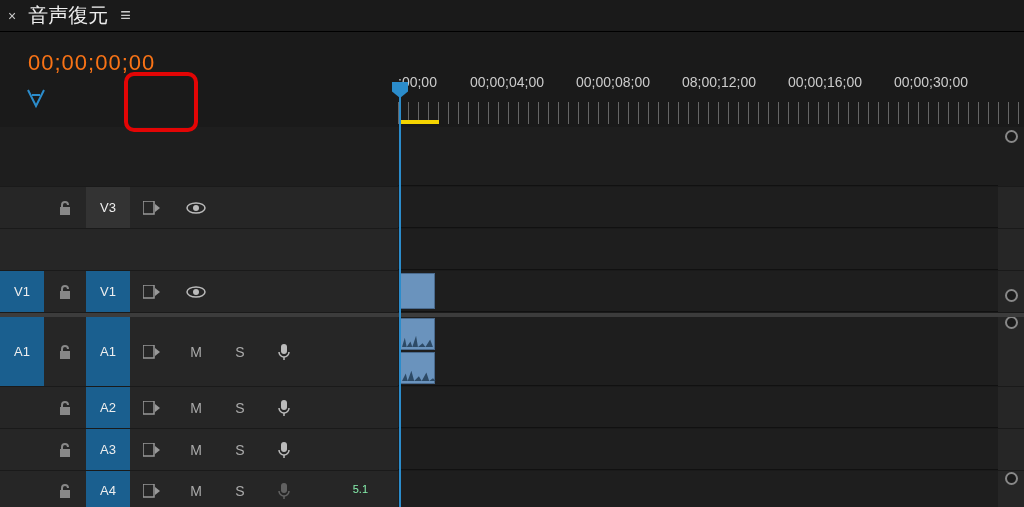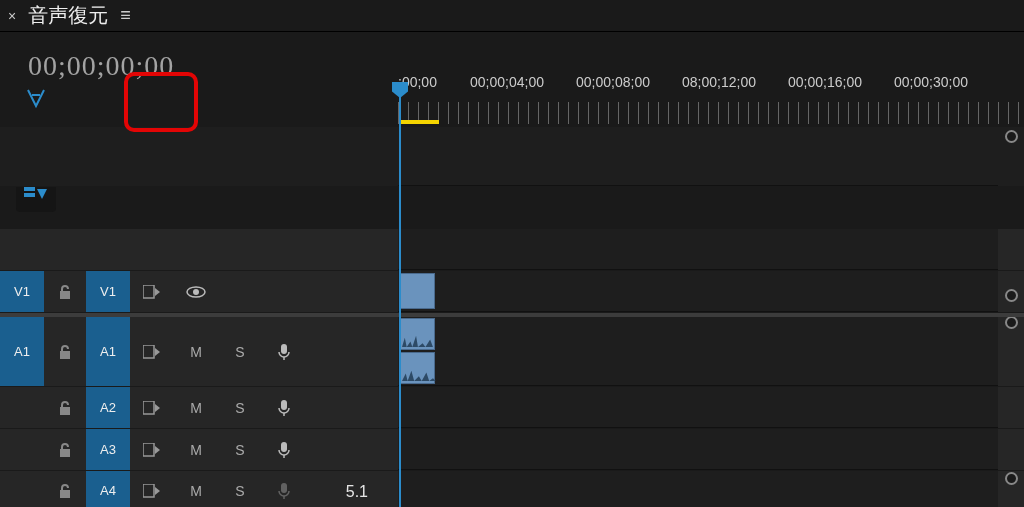--- a/index.html
+++ b/index.html
@@ -40,23 +40,23 @@
     height: 475px;
   }
   .timecode-row {
     position: absolute;
     top: 18px;
     left: 28px;
     display: flex;
     align-items: center;
   }
   .timecode {
-    color: #a3a3a3;
-    font-size: 28px;
-    font-family: Liberation Serif, serif;
+    color: #f97316;
+    font-size: 22px;
+    font-family: Liberation Sans, sans-serif;
     letter-spacing: 1px;
   }
   .toolbar {
     position: absolute;
     top: 52px;
     left: 16px;
     display: flex;
     align-items: center;
     gap: 18px;
     flex-direction: column;
@@ -240,22 +240,22 @@
   .audio-wave {
     position: absolute;
     left: 2px;
     right: 2px;
     bottom: 2px;
     height: 50%;
   }
   .channel-label {
     position: absolute;
     right: 30px;
-    font-size: 16px;
-    color: #e5e5e5;
+    font-size: 11px;
+    color: #86efac;
   }
   
   .scroll-marker {
     position: absolute;
     right: 6px;
     width: 13px;
     height: 13px;
     border: 2px solid #888;
     border-radius: 50%;
     background: #1a1a1a;
@@ -343,20 +343,45 @@
     <div class="playhead-handle"></div>
   </div>
   <div class="inout-bar"></div>
 
   <div class="tracks">
 
     <div class="track-row dark" style="top:0;height:60px;">
       <div class="track-content" style="background:#1e1e1e;"></div>
     </div>
 
+    <div class="track-row" style="top:60px;height:42px;">
+      <div class="track-header">
+        <div class="src-patch"></div>
+        <div class="lock-cell">
+          <svg width="16" height="16" viewBox="0 0 16 16">
+              <rect x="3" y="7" width="10" height="8" fill="#888"></rect>
+              <path d="M5 7 v-2 a3 3 0 0 1 6 0" stroke="#888" stroke-width="2" fill="none"></path>
+            </svg>
+        </div>
+        <div class="target-cell">V3</div>
+        <div class="btn-cell">
+          <svg width="18" height="14" viewBox="0 0 18 14">
+              <rect x="0" y="0" width="11" height="13" fill="none" stroke="#999" stroke-width="1.5"></rect>
+              <path d="M12 3 l5 4 l-5 4" fill="#999"></path>
+            </svg>
+        </div>
+        <div class="btn-cell">
+          <svg width="20" height="12" viewBox="0 0 20 12">
+              <ellipse cx="10" cy="6" rx="9" ry="5" fill="none" stroke="#bbb" stroke-width="1.5"></ellipse>
+              <circle cx="10" cy="6" r="3" fill="#bbb"></circle>
+            </svg>
+        </div>
+      </div>
+      <div class="track-content"></div>
+    </div>
 
     <div class="track-row" style="top:102px;height:42px;">
       <div class="track-content"></div>
     </div>
 
     <div class="track-row" style="top:144px;height:42px;">
       <div class="track-header">
         <div class="src-patch active">V1</div>
         <div class="lock-cell">
           <svg width="16" height="16" viewBox="0 0 16 16">

